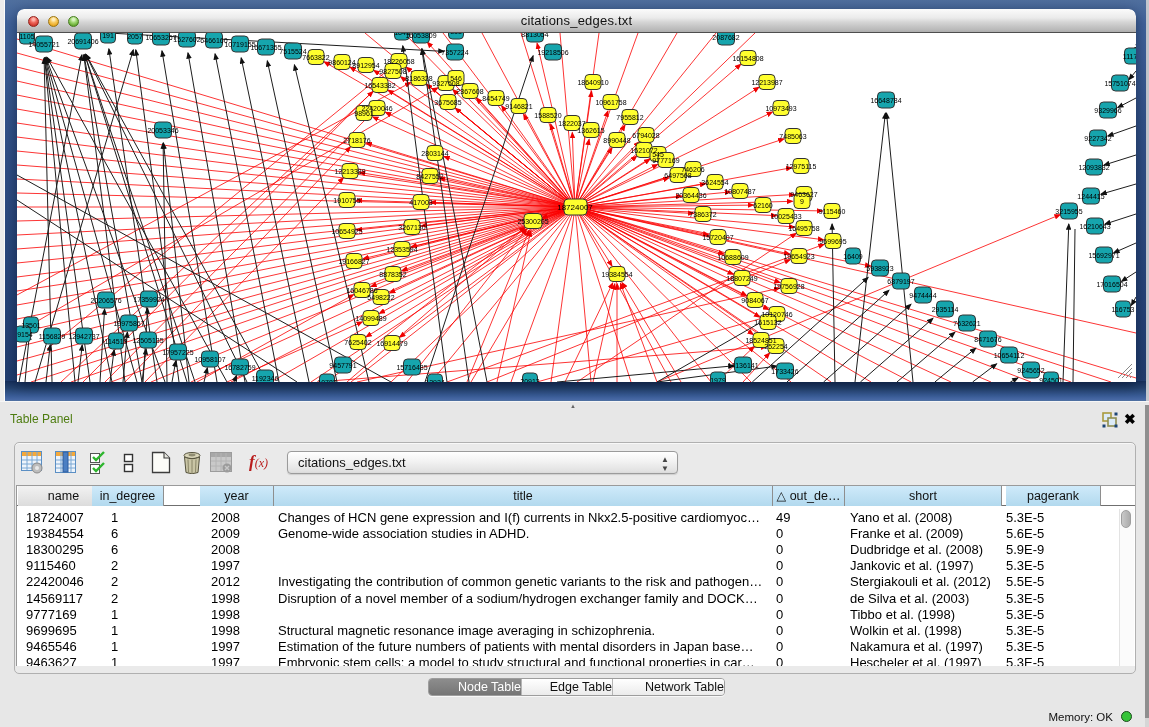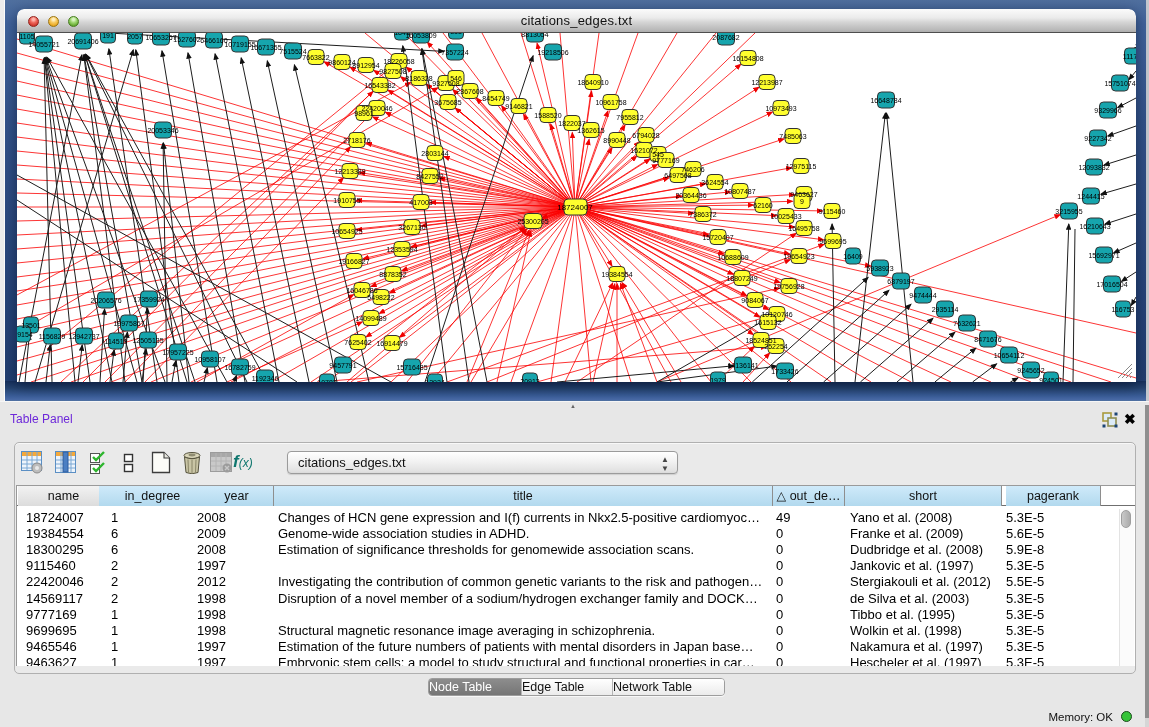--- a/index.html
+++ b/index.html
@@ -16,40 +16,40 @@
 #tbar{position:absolute;left:0;top:0;width:1119px;height:24px;background:linear-gradient(180deg,#fbfbfb 0%,#ebebeb 38%,#d4d4d4 58%,#b9b9b9 90%,#adadad 100%);border-bottom:1px solid #4e4e4e;border-radius:7px 7px 0 0}
 #tbar .ttl{position:absolute;left:0;right:0;top:4px;text-align:center;font-size:13px;color:#111;letter-spacing:.2px}
 .tl{position:absolute;top:7px;width:11px;height:11px;border-radius:50%}
 #tlr{left:11px;background:radial-gradient(circle at 50% 28%,#ffb3ab 0 14%,#ee6a5f 40%,#d33a30 75%,#9d2620 100%);border:1px solid #92251f}
 #tly{left:31px;background:radial-gradient(circle at 50% 28%,#ffeebc 0 14%,#f7ca62 40%,#eba922 75%,#a8770f 100%);border:1px solid #9a7512}
 #tlg{left:51px;background:radial-gradient(circle at 50% 28%,#d7f3c0 0 14%,#9ed671 40%,#67ab33 75%,#43761d 100%);border:1px solid #477c21}
 .r{stroke:#fb0000;stroke-width:0.8;fill:none}
 .b{stroke:#1d1d1d;stroke-width:1;fill:none}
 
 #panel{left:0;top:401px;width:1149px;height:326px;background:#e7e7e7;border-top:1px solid #f6f6f6}
-#ptitle{left:10px;top:10px;font-size:12px;color:#6d28d9}
+#ptitle{left:10px;top:10px;font-size:12px;color:#4d7c0f}
 #inner{left:14px;top:40px;width:1122px;height:232px;background:#eaeaea;border:1px solid #b0b0b0;border-radius:5px;box-shadow:inset 0 1px 0 #f8f8f8}
 
 .ticon{position:absolute;top:49px}
 #combo{left:287px;top:49px;width:391px;height:23px;border:1px solid #9b9b9b;border-radius:4px;background:linear-gradient(180deg,#ffffff,#f2f2f2 45%,#e2e2e2 90%,#dadada);box-shadow:0 1px 1px rgba(0,0,0,.12);font-size:13px;color:#111;line-height:21px;padding-left:10px}
 #combo .arr{position:absolute;right:7px;top:0;width:10px;height:21px;font-size:8px;color:#444;line-height:9px;text-align:center;padding-top:3px}
 
 #tbl{left:16px;top:83px;width:1119px;height:181px;background:#fff;overflow:hidden;border-left:1px solid #989898}
 #thead{position:absolute;left:0;top:0;width:1119px;height:21px;background:#fff;border-top:1px solid #9a9a9a;border-bottom:1px solid #6f6f6f}
 .th{position:absolute;top:0;height:20px;border-right:1px solid #8e8e8e;font-size:12.5px;color:#111;text-align:center;line-height:20px;background:linear-gradient(180deg,#cfeafa,#b2d9ee)}
 .th.gray{background:linear-gradient(180deg,#f2f2f2,#dcdcdc)}
 .row{position:absolute;left:0;width:1119px;height:16px;font-size:13px;color:#000;white-space:nowrap}
 .row span{position:absolute;top:0;line-height:16px}
-.c0{left:9px}.c1{left:94px}.c2{left:180px}.c3{left:261px}.c4{left:759px}.c5{left:833px}.c6{left:989px}
+.c0{left:9px}.c1{left:94px}.c2{left:194px}.c3{left:261px}.c4{left:759px}.c5{left:833px}.c6{left:989px}
 
 #vsb{left:1119px;top:107px;width:15px;height:157px;background:#fbfbfb;border-left:1px solid #e3e3e3}
 #vsbt{left:1121px;top:108px;width:10px;height:18px;background:linear-gradient(90deg,#c9c9c9,#ababab);border-radius:5px;border:1px solid #9e9e9e}
 
 #tabs{left:428px;top:276px;height:18px;border:1px solid #9d9d9d;border-radius:4px;overflow:hidden;display:flex;box-shadow:0 1px 0 rgba(255,255,255,.7)}
-.tab{height:27px;font-size:12.5px;line-height:17px;text-align:left;background:linear-gradient(180deg,#ffffff,#ebebeb 60%,#e2e2e2);color:#111;border-left:1px solid #b5b5b5}
+.tab{height:27px;font-size:12.5px;line-height:17px;text-align:right;background:linear-gradient(180deg,#ffffff,#ebebeb 60%,#e2e2e2);color:#111;border-left:1px solid #b5b5b5}
 .tab.sel{background:linear-gradient(180deg,#8d8d8d,#757575 60%,#6b6b6b);color:#fff;border-left:none}
 #mem{right:36px;top:309px;font-size:11.5px;color:#111}
 #memdot{right:17px;top:309px;width:11px;height:11px;border-radius:50%;background:#35c438;border:1.5px solid #1c4a1d}
 
 #fico{left:1102px;top:10px;width:16px;height:16px}
 #xico{left:1124px;top:9px;width:14px;height:16px;font-size:14px;font-weight:bold;color:#000}
 #grip{left:570px;top:1px;width:12px;height:5px;font-size:6px;color:#666}
 </style></head>
 <body>
 <div id="stage">
@@ -670,26 +670,26 @@
         <g stroke="#b4b4b4" stroke-width="1">
           <line x1="6" y1="2" x2="6" y2="20"></line>
           <line x1="11" y1="2" x2="11" y2="20"></line>
           <line x1="16" y1="2" x2="16" y2="20"></line>
           <line x1="1" y1="10" x2="21" y2="10"></line>
           <line x1="1" y1="15" x2="21" y2="15"></line>
         </g>
         <circle cx="17" cy="17" r="4.5" fill="#9b9b9b"></circle>
         <path d="M15 15 l4 4 M19 15 l-4 4" stroke="#c8c8c8" stroke-width="1.4"></path>
       </svg>
-<div class="ticon" style="left:233px;top:50px;font-family:Liberation Sans, sans-serif;font-size:17px;color:#0f766e"><i><b>f</b><span style="font-size:12px">(x)</span></i></div>
+<div class="ticon" style="left:249px;top:50px;font-family:Liberation Serif, serif;font-size:17px;color:#b91c1c"><i><b>f</b><span style="font-size:12px">(x)</span></i></div>
     <div id="combo" class="abs">citations_edges.txt<span class="arr">▲<br>▼</span></div>
     <div id="tbl" class="abs">
       <div id="thead">
 <div class="th gray" style="left:1px;width:92px">name</div>
-<div class="th " style="left:82px;width:108px">in_degree</div>
+<div class="th " style="left:75px;width:72px">in_degree</div>
 <div class="th " style="left:183px;width:74px">year</div>
 <div class="th " style="left:257px;width:499px">title</div>
 <div class="th " style="left:756px;width:72px">△ out_de…</div>
 <div class="th " style="left:828px;width:157px">short</div>
 <div class="th " style="left:989px;width:95px">pagerank</div>
 </div>
       <div class="row" style="top:25.0px">
           <span class="c0">18724007</span>
           <span class="c1">1</span>
           <span class="c2">2008</span>
@@ -704,24 +704,23 @@
           <span class="c2">2009</span>
           <span class="c3">Genome-wide association studies in ADHD.</span>
           <span class="c4">0</span>
           <span class="c5">Franke et al. (2009)</span>
           <span class="c6">5.6E-5</span>
         </div>
 <div class="row" style="top:57.2px">
           <span class="c0">18300295</span>
           <span class="c1">6</span>
           <span class="c2">2008</span>
-          <span class="c3">Estimation of significance thresholds for genomewide association scans.</span>
           <span class="c4">0</span>
           <span class="c5">Dudbridge et al. (2008)</span>
-          <span class="c6">5.9E-8</span>
+          <span class="c6">5.9E-9</span>
         </div>
 <div class="row" style="top:73.3px">
           <span class="c0">9115460</span>
           <span class="c1">2</span>
           <span class="c2">1997</span>
           <span class="c4">0</span>
           <span class="c5">Jankovic et al. (1997)</span>
           <span class="c6">5.3E-5</span>
         </div>
 <div class="row" style="top:89.4px">
@@ -740,21 +739,21 @@
           <span class="c3">Disruption of a novel member of a sodium/hydrogen exchanger family and DOCK…</span>
           <span class="c4">0</span>
           <span class="c5">de Silva et al. (2003)</span>
           <span class="c6">5.3E-5</span>
         </div>
 <div class="row" style="top:121.6px">
           <span class="c0">9777169</span>
           <span class="c1">1</span>
           <span class="c2">1998</span>
           <span class="c4">0</span>
-          <span class="c5">Tibbo et al. (1995)</span>
+          <span class="c5">Tibbo et al. (1998)</span>
           <span class="c6">5.3E-5</span>
         </div>
 <div class="row" style="top:137.7px">
           <span class="c0">9699695</span>
           <span class="c1">1</span>
           <span class="c2">1998</span>
           <span class="c3">Structural magnetic resonance image averaging in schizophrenia.</span>
           <span class="c4">0</span>
           <span class="c5">Wolkin et al. (1998)</span>
           <span class="c6">5.3E-5</span>

